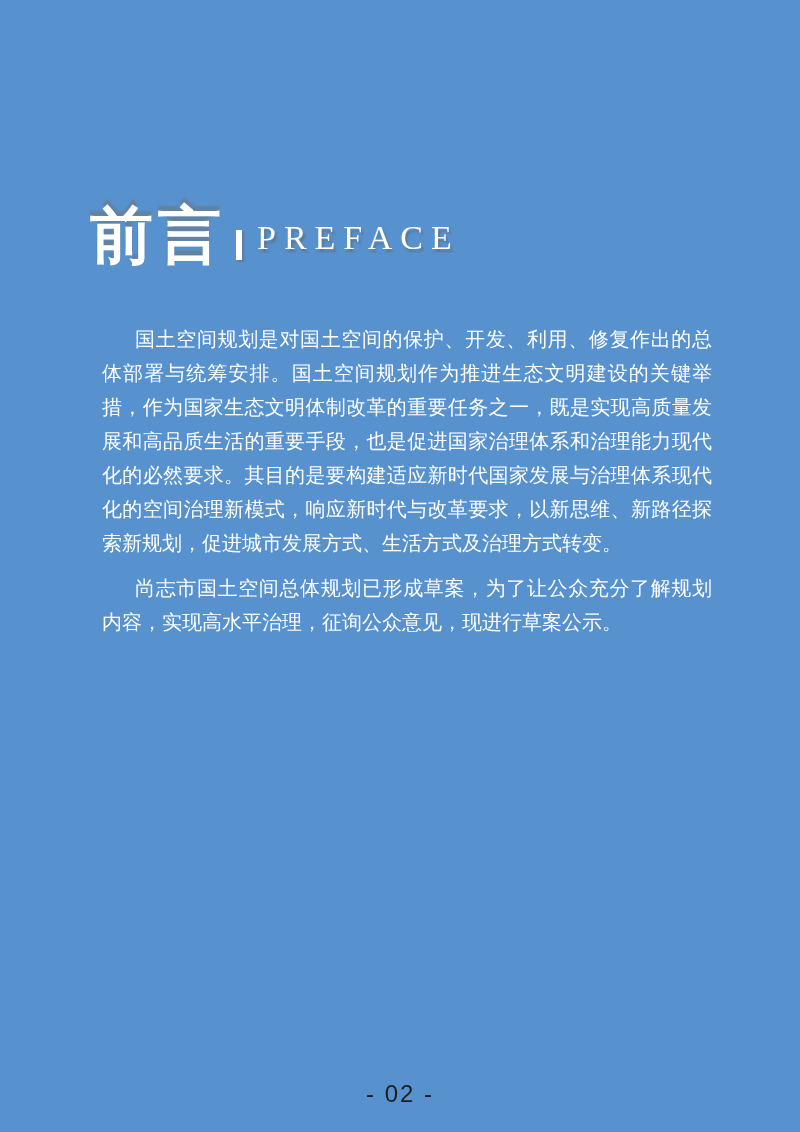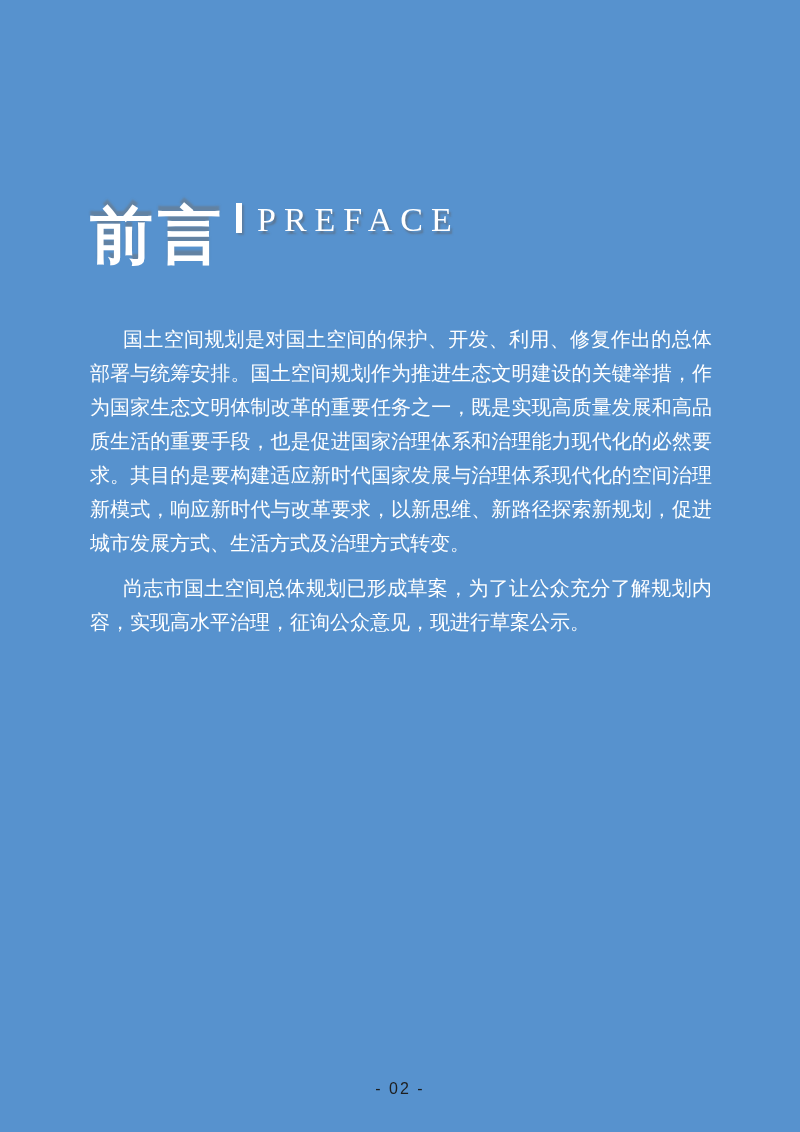--- a/index.html
+++ b/index.html
@@ -17,21 +17,21 @@
   .page {
     position: absolute;
     inset: 0;
   }
   
   .title-row {
     position: absolute;
     left: 90px;
     top: 203px;
     display: flex;
-    align-items: flex-start;
+    align-items: flex-end;
   }
   .title-cn {
     font-size: 63px;
     font-weight: 700;
     color: #ffffff;
     line-height: 1.02;
     letter-spacing: 5px;
     text-shadow: 0 -5px 2px rgba(110, 116, 124, 0.55);
   }
   .title-sep {
@@ -40,49 +40,49 @@
     background: #ffffff;
     margin: 0 15px 7px 10px;
     box-shadow: 2px 2px 2px rgba(95, 100, 108, 0.45);
   }
   .title-en {
     font-family: "Liberation Serif", "DejaVu Serif", serif;
     font-size: 34px;
     color: #ffffff;
     letter-spacing: 8px;
     line-height: 1;
-    margin-bottom: 4px;
+    margin-bottom: 12px;
     text-shadow: 2px 3px 2px rgba(95, 100, 108, 0.6);
   }
   
   .content {
     position: absolute;
     left: 90px;
     width: 622px;
     top: 322px;
   }
   .para {
-    margin: 0 0 11px 0;
+    margin: 0 0 11px 12px;
     font-size: 20px;
     line-height: 34px;
     color: #ffffff;
     text-align: justify;
     text-justify: inter-ideograph;
     text-indent: 33px;
   }
   
   .footer {
     position: absolute;
     left: 0;
     right: 0;
     top: 1080px;
     text-align: center;
   }
   .page-number {
-    font-size: 16px;
+    font-size: 24px;
     color: #1E1E1E;
     letter-spacing: 2px;
     text-align: center;
   }
 </style>
 </head>
 <body style="background: rgb(87, 146, 206);">
 
 <div class="page">
 

